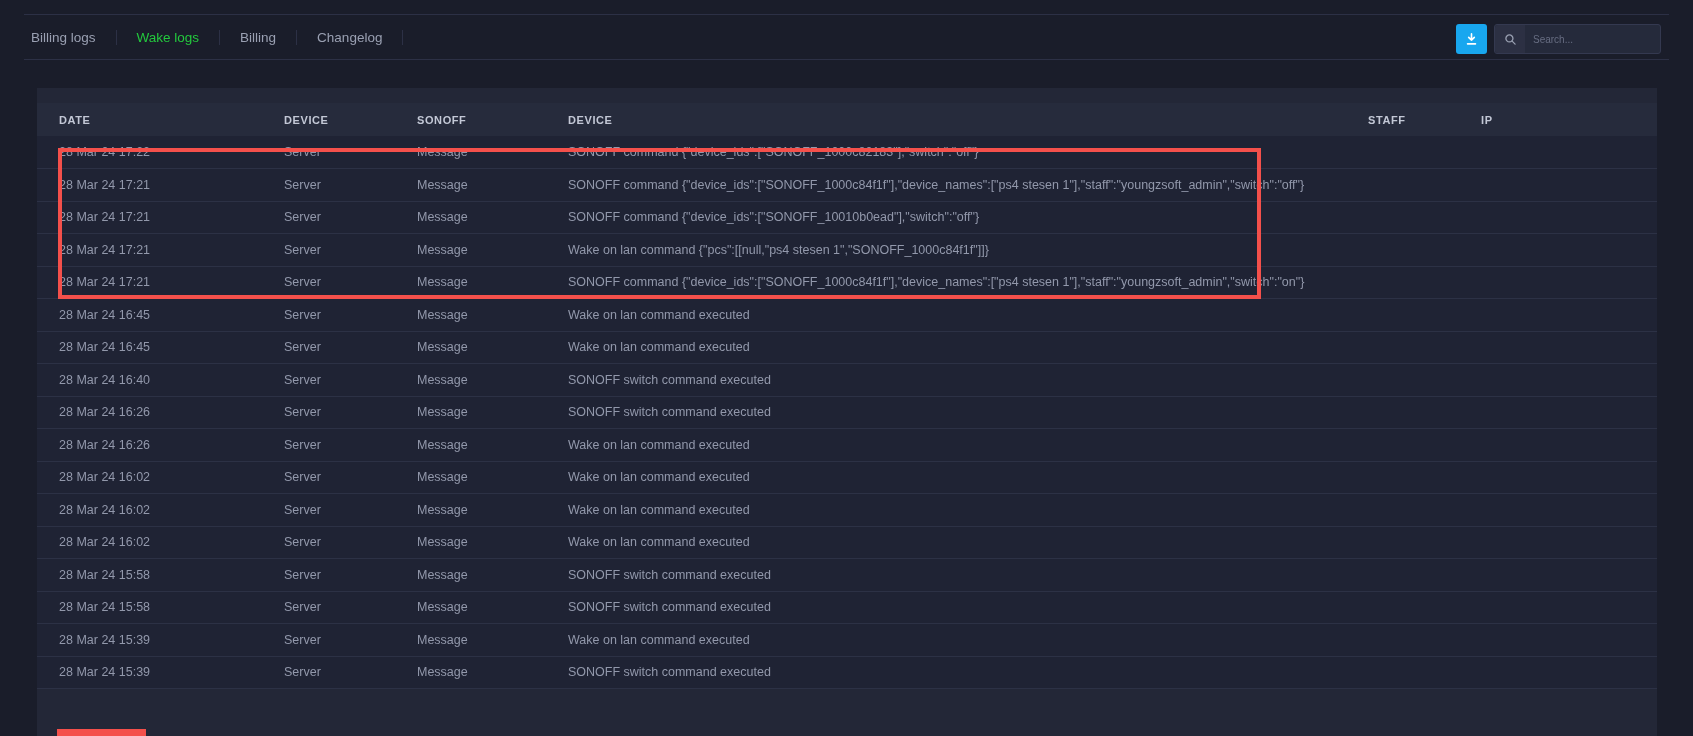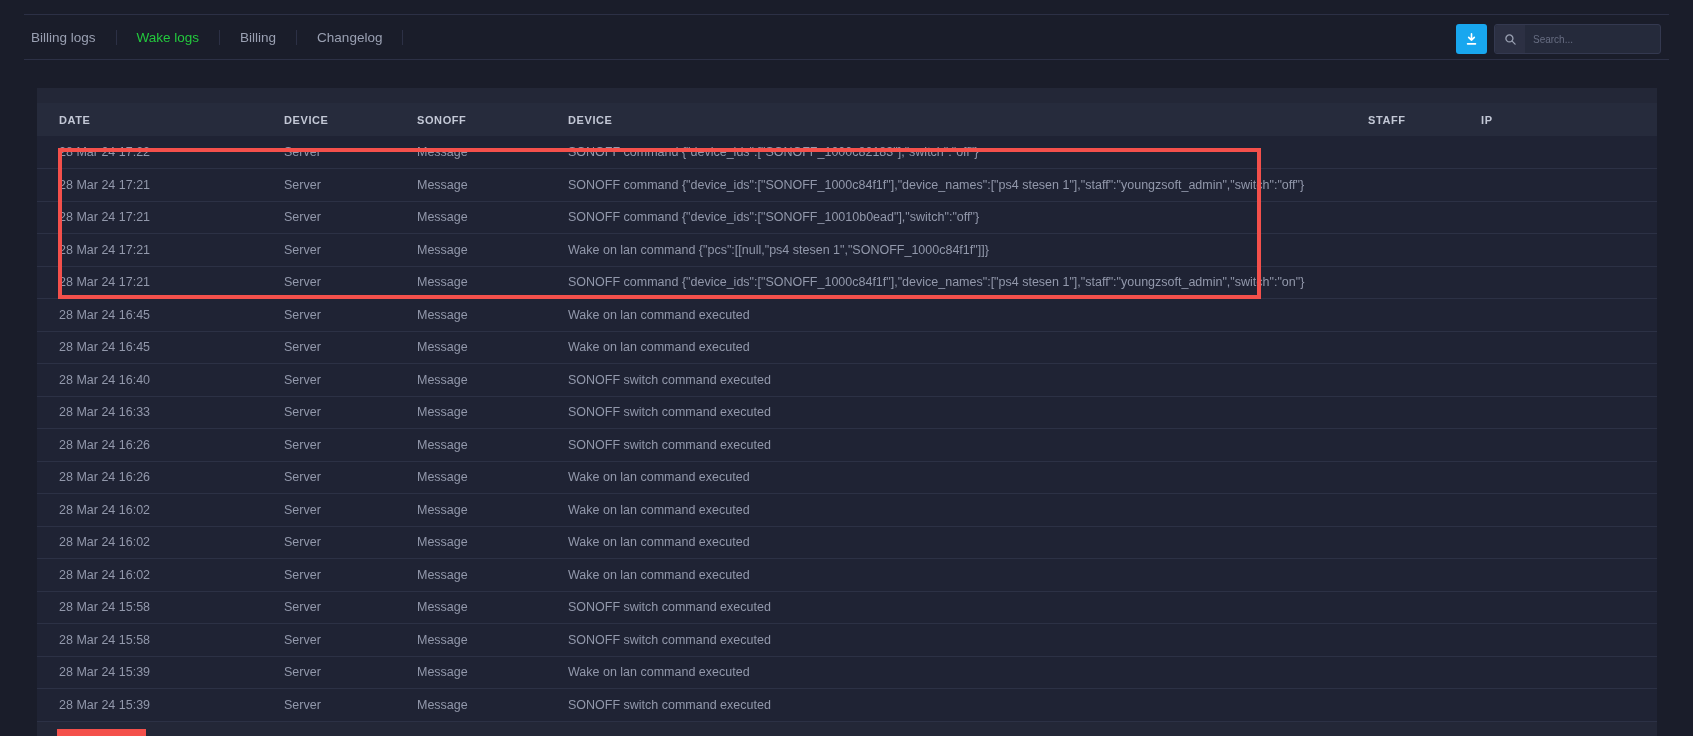--- a/index.html
+++ b/index.html
@@ -203,28 +203,20 @@
       </tr>
         <tr style="">
         <td class="c-date">28 Mar 24 16:40</td>
         <td>Server</td>
         <td>Message</td>
         <td>SONOFF switch command executed</td>
         <td></td>
         <td></td>
       </tr>
         <tr style="">
-        <td class="c-date">28 Mar 24 16:33</td>
-        <td>Server</td>
-        <td>Message</td>
-        <td>SONOFF switch command executed</td>
-        <td></td>
-        <td></td>
-      </tr>
-        <tr style="">
         <td class="c-date">28 Mar 24 16:26</td>
         <td>Server</td>
         <td>Message</td>
         <td>SONOFF switch command executed</td>
         <td></td>
         <td></td>
       </tr>
         <tr style="">
         <td class="c-date">28 Mar 24 16:26</td>
         <td>Server</td>

